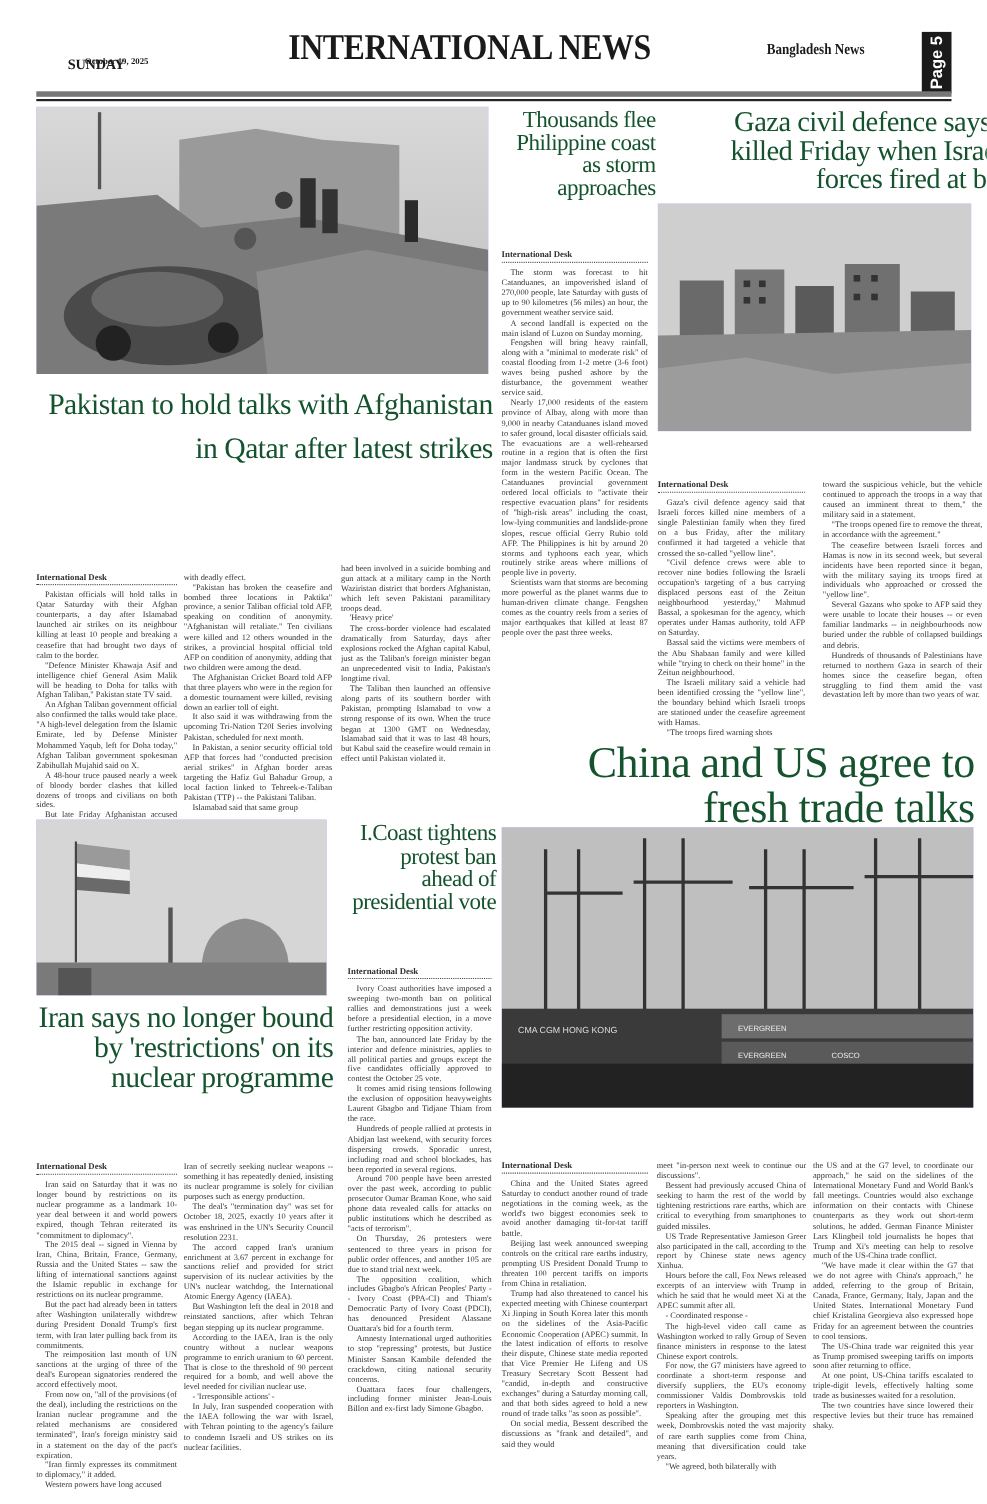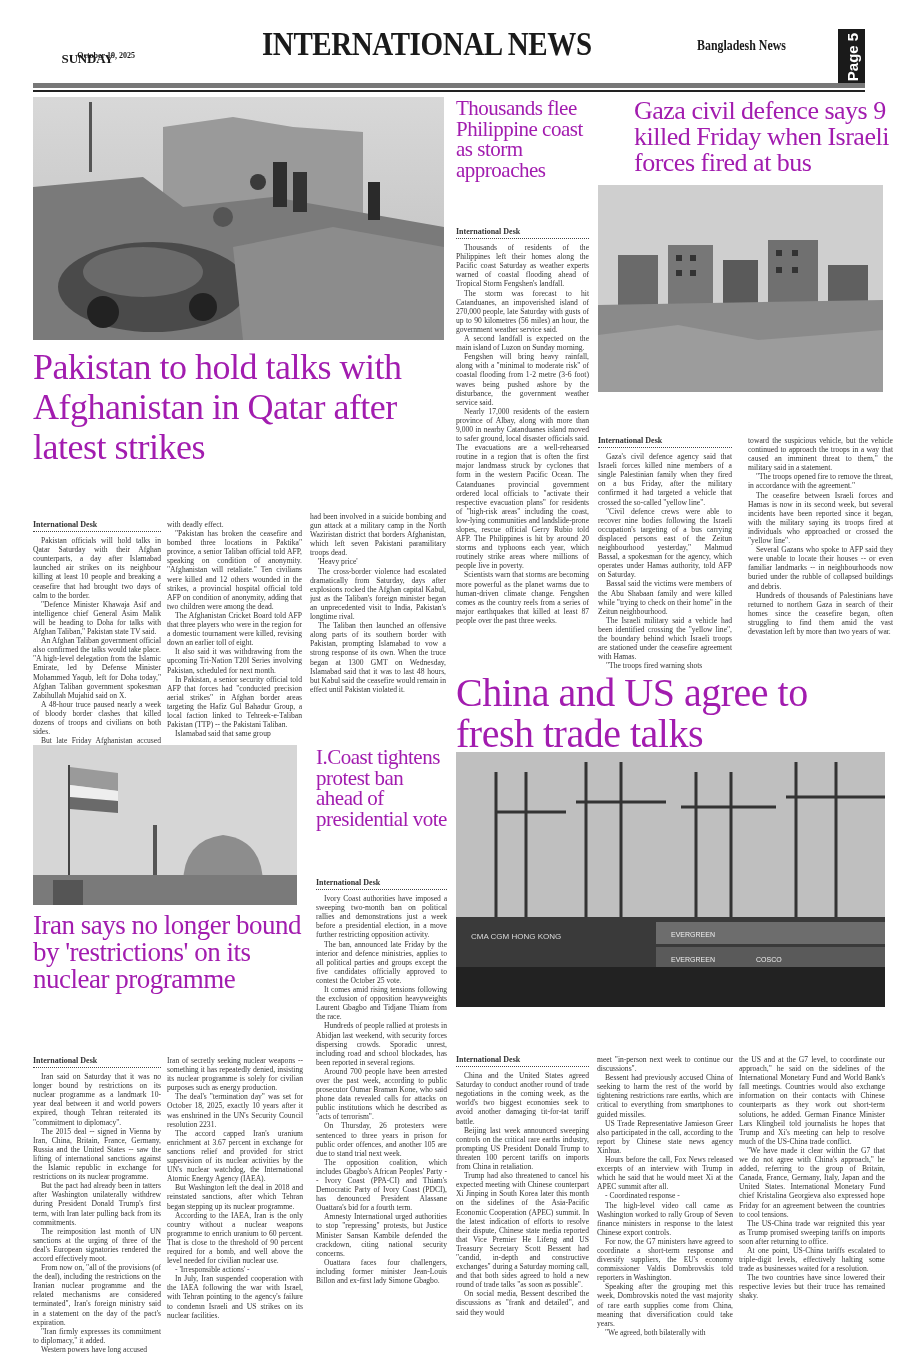--- a/index.html
+++ b/index.html
@@ -11,21 +11,21 @@
   .masthead-title { left: 262px; top: 26px; font-family: "Liberation Serif", serif; font-weight: bold; font-size: 33px; letter-spacing: -0.5px; transform: scaleX(0.88); transform-origin: left top; white-space: nowrap; }
   .masthead-brand { left: 697px; top: 38px; font-family: "Liberation Serif", serif; font-weight: bold; font-size: 14px; transform: scaleX(0.85); transform-origin: left top; white-space: nowrap; }
   .page-tab { left: 838px; top: 29px; width: 27px; height: 56px; background: #1a1a1a; }
   .page-tab span { position: absolute; left: 50%; top: 50%; transform: translate(-50%,-50%) rotate(-90deg); color: #fff; font-family: "Liberation Sans", sans-serif; font-weight: bold; font-size: 15px; white-space: nowrap; }
   .rule-thick { left: 33px; top: 83px; width: 832px; height: 5px; background: #777; }
   .rule-thin { left: 33px; top: 90px; width: 832px; height: 2px; background: #222; }
 
   .photo { background: #c4b5fd; overflow: hidden; }
   .photo svg { width: 100%; height: 100%; display: block; }
 
-  .headline { font-family: "Liberation Serif", serif; color: #a21caf; line-height: 1.02; letter-spacing: -0.5px; }
+  .headline { font-family: "Liberation Serif", serif; color: #14532d; line-height: 1.02; letter-spacing: -0.5px; text-align: right; }
   .desk { font-family: "Liberation Serif", serif; font-weight: bold; font-size: 8px; border-bottom: 1.5px dotted #444; padding-bottom: 2px; margin-bottom: 4px; }
   .col { font-family: "Liberation Serif", serif; font-size: 7.6px; line-height: 9.1px; text-align: justify; color: #333; overflow: hidden; margin-top: 40px; }
   .col p { text-indent: 8px; }
   .col p.no-indent { text-indent: 0; }
 </style>
 </head>
 <body>
 
 <div class="abs masthead-day">SUNDAY</div>
 <div class="abs masthead-date">October 19, 2025</div>
@@ -55,21 +55,21 @@
     <circle cx="170" cy="210" r="14" fill="#222"></circle>
     <polygon points="200,150 300,130 411,150 411,243 210,243" fill="#8c8c8c"></polygon>
     <rect x="240" y="65" width="14" height="45" fill="#2f2f2f"></rect>
     <rect x="260" y="75" width="14" height="40" fill="#333"></rect>
     <rect x="335" y="85" width="12" height="38" fill="#2a2a2a"></rect>
     <circle cx="225" cy="85" r="8" fill="#3a3a3a"></circle>
     <circle cx="190" cy="120" r="10" fill="#555"></circle>
   </svg>
 </div>
 
-<div class="abs headline" style="left:33px;top:347px;width:415px;font-size:36px;line-height:40px;">Pakistan to hold talks with Afghanistan in Qatar after latest strikes</div>
+<div class="abs headline" style="left:33px;top:347px;width:415px;font-size:27px;line-height:40px;">Pakistan to hold talks with Afghanistan in Qatar after latest strikes</div>
 
 <div class="abs col" style="left:33px;top:480px;width:128px;height:255px;">
   <div class="desk">International Desk</div>
   <p>Pakistan officials will hold talks in Qatar Saturday with their Afghan counterparts, a day after Islamabad launched air strikes on its neighbour killing at least 10 people and breaking a ceasefire that had brought two days of calm to the border.</p>
   <p>"Defence Minister Khawaja Asif and intelligence chief General Asim Malik will be heading to Doha  for talks with Afghan Taliban," Pakistan state TV said.</p>
   <p>An Afghan Taliban government official also confirmed the talks would take place. "A high-level delegation from the Islamic Emirate, led by Defense Minister Mohammed Yaqub, left for Doha today," Afghan Taliban government spokesman Zabihullah Mujahid said on X.</p>
   <p>A 48-hour truce paused nearly a week of bloody border clashes that killed dozens of troops and civilians on both sides.</p>
   <p>But late Friday Afghanistan accused Pakistan of breaking the ceasefire,</p>
 </div>
 <div class="abs col" style="left:167px;top:480px;width:135px;height:255px;">
@@ -83,21 +83,20 @@
 <div class="abs col" style="left:310px;top:472px;width:136px;height:255px;">
   <p class="no-indent">had been involved in a suicide bombing and gun attack at a military camp in the North Waziristan district that borders Afghanistan, which left seven Pakistani paramilitary troops dead.</p>
   <p>'Heavy price'</p>
   <p>The cross-border violence had escalated dramatically from Saturday, days after explosions rocked the Afghan capital Kabul, just as the Taliban's foreign minister began an unprecedented visit to India, Pakistan's longtime rival.</p>
   <p>The Taliban then launched an offensive along parts of its southern border with Pakistan, prompting Islamabad to vow a strong response of its own. When the truce began at 1300 GMT on Wednesday, Islamabad said that it was to last 48 hours, but Kabul said the ceasefire would remain in effect until Pakistan violated it.</p>
 </div>
 
 <div class="abs headline" style="left:456px;top:98px;width:140px;font-size:21px;line-height:20.5px;">Thousands flee Philippine coast as storm approaches</div>
 <div class="abs col" style="left:456px;top:187px;width:133px;height:490px;">
   <div class="desk">International Desk</div>
-  <p>Thousands of residents of the Philippines left their homes along the Pacific coast Saturday as weather experts warned of coastal flooding ahead of Tropical Storm Fengshen's landfall.</p>
   <p>The storm was forecast to hit Catanduanes, an impoverished island of 270,000 people, late Saturday with gusts of up to 90 kilometres (56 miles) an hour, the government weather service said.</p>
   <p>A second landfall is expected on the main island of Luzon on Sunday morning.</p>
   <p>Fengshen will bring heavy rainfall, along with a "minimal to moderate risk" of coastal flooding from 1-2 metre (3-6 foot) waves being pushed ashore by the disturbance, the government weather service said.</p>
   <p>Nearly 17,000 residents of the eastern province of Albay, along with more than 9,000 in nearby Catanduanes island moved to safer ground, local disaster officials said. The evacuations are a well-rehearsed routine in a region that is often the first major landmass struck by cyclones that form in the western Pacific Ocean. The Catanduanes provincial government ordered local officials to "activate their respective evacuation plans" for residents of "high-risk areas" including the coast, low-lying communities and landslide-prone slopes, rescue official Gerry Rubio told AFP. The Philippines is hit by around 20 storms and typhoons each year, which routinely strike areas where millions of people live in poverty.</p>
   <p>Scientists warn that storms are becoming more powerful as the planet warms due to human-driven climate change. Fengshen comes as the country reels from a series of major earthquakes that killed at least 87 people over the past three weeks.</p>
 </div>
 
 <div class="abs headline" style="left:598px;top:98px;width:285px;font-size:26px;line-height:26px;margin-left:36px;">Gaza civil defence says 9 killed Friday when Israeli forces fired at bus</div>
 <div class="abs photo" style="left:598px;top:185px;width:285px;height:207px;">
   <svg viewBox="0 0 285 207" preserveAspectRatio="none">

